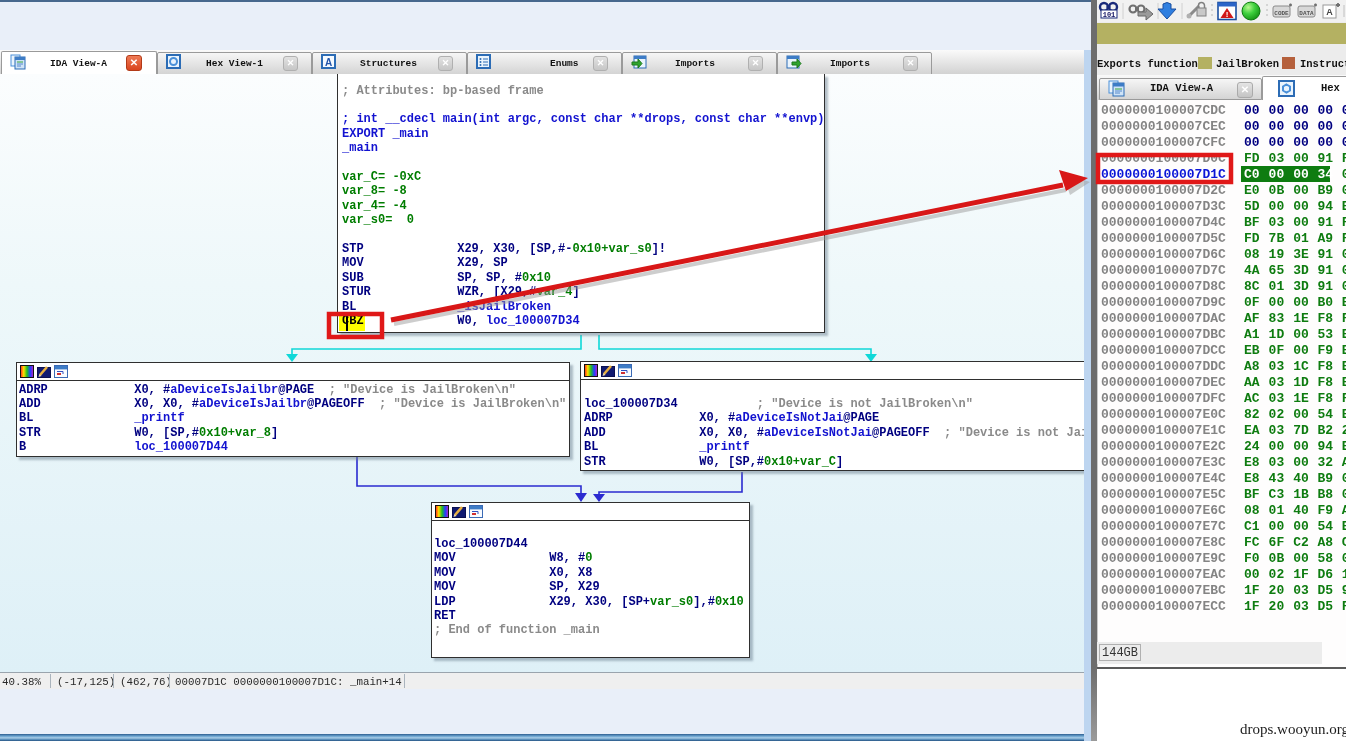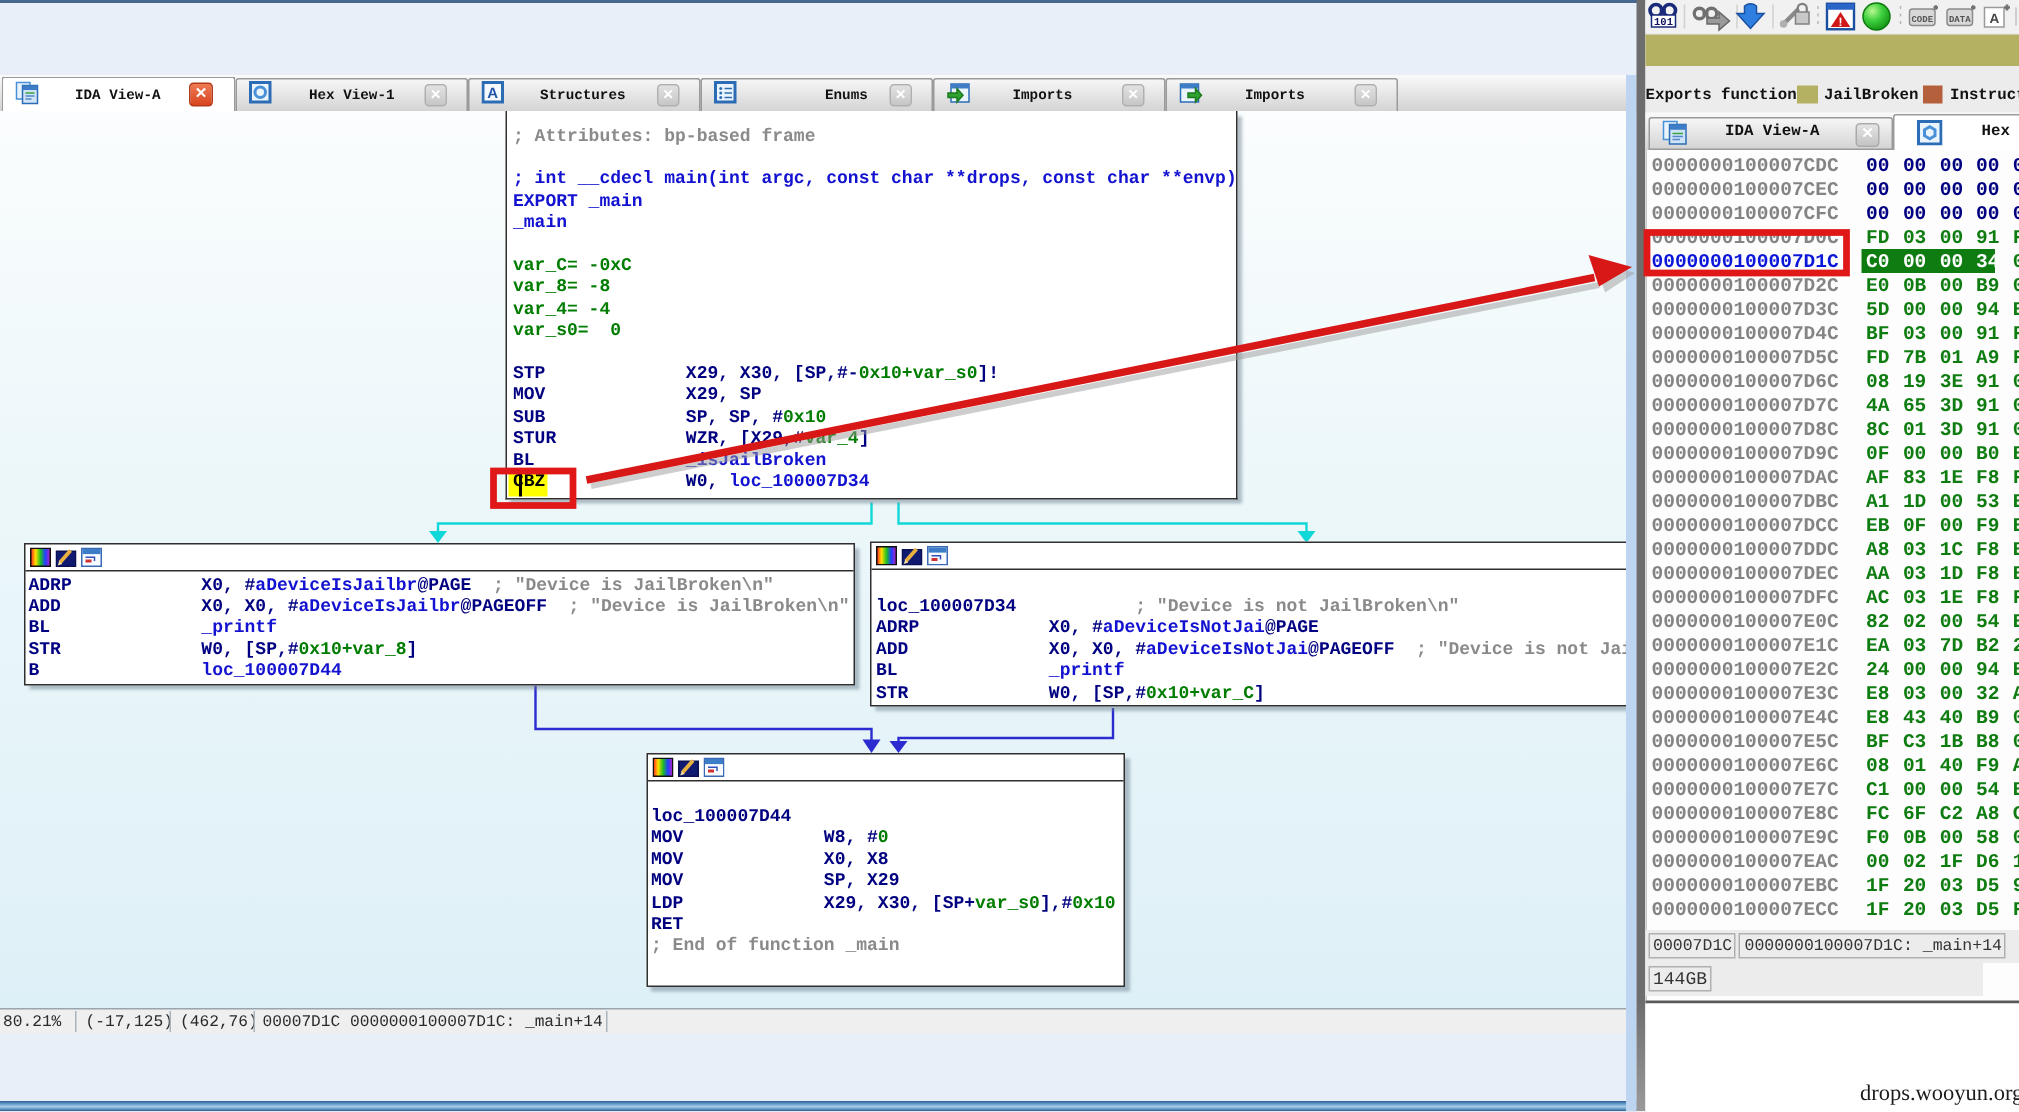--- a/index.html
+++ b/index.html
@@ -232,21 +232,21 @@
 <span class="nv">MOV             W8, #</span><span class="gn">0</span>
 <span class="nv">MOV             X0, X8</span>
 <span class="nv">MOV             SP, X29</span>
 <span class="nv">LDP             X29, X30, [SP+</span><span class="gn">var_s0</span><span class="nv">],#</span><span class="gn">0x10</span>
 <span class="nv">RET</span>
 <span class="gy">; End of function _main</span></div>
 
   </div>
 
   <div class="abs" style="left:0;top:672px;width:1091px;height:17px;background:#efefef;border-top:1px solid #9aa4ad;font:10.8px 'Liberation Mono',monospace;color:#2a2a2a;white-space:pre">
-    <span class="abs" style="left:2px;top:3px">80.21%</span>
+    <span class="abs" style="left:2px;top:3px">40.38%</span>
     <span class="abs" style="left:57px;top:3px">(-17,125)</span>
     <span class="abs" style="left:120px;top:3px">(462,76)</span>
     <span class="abs" style="left:175px;top:3px">00007D1C 0000000100007D1C: _main+14</span>
     <span class="abs" style="left:50px;top:1px;width:1px;height:14px;background:#aab4bd"></span>
     <span class="abs" style="left:113px;top:1px;width:1px;height:14px;background:#aab4bd"></span>
     <span class="abs" style="left:169px;top:1px;width:1px;height:14px;background:#aab4bd"></span>
     <span class="abs" style="left:404px;top:1px;width:1px;height:14px;background:#aab4bd"></span>
   </div>
 
   <div class="abs" style="left:0;top:689px;width:1084px;height:46px;background:#e9eff9"></div>
@@ -381,24 +381,20 @@
     <div class="hexrow" style="left:0;top:387px"><span class="haddr abs" style="left:3px">0000000100007E5C</span><span class="abs" style="left:146.0px;color:#0e7c10">BF</span><span class="abs" style="left:170.6px;color:#0e7c10">C3</span><span class="abs" style="left:195.2px;color:#0e7c10">1B</span><span class="abs" style="left:219.4px;color:#0e7c10">B8</span><span class="abs" style="left:243.8px;color:#0e7c10">0</span></div>
     <div class="hexrow" style="left:0;top:403px"><span class="haddr abs" style="left:3px">0000000100007E6C</span><span class="abs" style="left:146.0px;color:#0e7c10">08</span><span class="abs" style="left:170.6px;color:#0e7c10">01</span><span class="abs" style="left:195.2px;color:#0e7c10">40</span><span class="abs" style="left:219.4px;color:#0e7c10">F9</span><span class="abs" style="left:243.8px;color:#0e7c10">A</span></div>
     <div class="hexrow" style="left:0;top:419px"><span class="haddr abs" style="left:3px">0000000100007E7C</span><span class="abs" style="left:146.0px;color:#0e7c10">C1</span><span class="abs" style="left:170.6px;color:#0e7c10">00</span><span class="abs" style="left:195.2px;color:#0e7c10">00</span><span class="abs" style="left:219.4px;color:#0e7c10">54</span><span class="abs" style="left:243.8px;color:#0e7c10">E</span></div>
     <div class="hexrow" style="left:0;top:435px"><span class="haddr abs" style="left:3px">0000000100007E8C</span><span class="abs" style="left:146.0px;color:#0e7c10">FC</span><span class="abs" style="left:170.6px;color:#0e7c10">6F</span><span class="abs" style="left:195.2px;color:#0e7c10">C2</span><span class="abs" style="left:219.4px;color:#0e7c10">A8</span><span class="abs" style="left:243.8px;color:#0e7c10">C</span></div>
     <div class="hexrow" style="left:0;top:451px"><span class="haddr abs" style="left:3px">0000000100007E9C</span><span class="abs" style="left:146.0px;color:#0e7c10">F0</span><span class="abs" style="left:170.6px;color:#0e7c10">0B</span><span class="abs" style="left:195.2px;color:#0e7c10">00</span><span class="abs" style="left:219.4px;color:#0e7c10">58</span><span class="abs" style="left:243.8px;color:#0e7c10">0</span></div>
     <div class="hexrow" style="left:0;top:467px"><span class="haddr abs" style="left:3px">0000000100007EAC</span><span class="abs" style="left:146.0px;color:#0e7c10">00</span><span class="abs" style="left:170.6px;color:#0e7c10">02</span><span class="abs" style="left:195.2px;color:#0e7c10">1F</span><span class="abs" style="left:219.4px;color:#0e7c10">D6</span><span class="abs" style="left:243.8px;color:#0e7c10">1</span></div>
     <div class="hexrow" style="left:0;top:483px"><span class="haddr abs" style="left:3px">0000000100007EBC</span><span class="abs" style="left:146.0px;color:#0e7c10">1F</span><span class="abs" style="left:170.6px;color:#0e7c10">20</span><span class="abs" style="left:195.2px;color:#0e7c10">03</span><span class="abs" style="left:219.4px;color:#0e7c10">D5</span><span class="abs" style="left:243.8px;color:#0e7c10">9</span></div>
     <div class="hexrow" style="left:0;top:499px"><span class="haddr abs" style="left:3px">0000000100007ECC</span><span class="abs" style="left:146.0px;color:#0e7c10">1F</span><span class="abs" style="left:170.6px;color:#0e7c10">20</span><span class="abs" style="left:195.2px;color:#0e7c10">03</span><span class="abs" style="left:219.4px;color:#0e7c10">D5</span><span class="abs" style="left:243.8px;color:#0e7c10">F</span></div>
   </div>
 
-  <div id="rstatus1" class="abs" style="left:1097px;top:620px;width:249px;height:22px;background:#ececec;font:11px 'Liberation Mono',monospace;color:#333">
-    <span class="abs" style="left:2px;top:2px;width:58px;height:17px;border:1px solid #b0b0b0;padding:2px 0 0 2px;box-sizing:border-box">00007D1C</span>
-    <span class="abs" style="left:62px;top:2px;width:178px;height:17px;border:1px solid #b0b0b0;padding:2px 0 0 3px;box-sizing:border-box;white-space:pre">0000000100007D1C: _main+14</span>
-  </div>
   <div id="rstatus2" class="abs" style="left:1097px;top:642px;width:225px;height:22px;background:#ececec;font:12px 'Liberation Mono',monospace;color:#333">
     <span class="abs" style="left:2px;top:2px;width:42px;height:17px;border:1px solid #b0b0b0;padding:1px 0 0 2px;box-sizing:border-box">144GB</span>
   </div>
   <div class="abs" style="left:1097px;top:667px;width:249px;height:2px;background:#5a5a5a"></div>
   <div class="abs" style="left:1097px;top:669px;width:249px;height:72px;background:#ffffff"></div>
 
   <div class="abs" style="left:1240px;top:721px;width:120px;font:15px 'Liberation Serif',serif;color:#1c1c1c;white-space:nowrap">drops.wooyun.org</div>
 
   <svg class="abs" style="left:0;top:0;z-index:60;pointer-events:none" width="1346" height="741">
     <line x1="394" y1="324" x2="1066" y2="190" stroke="#9c9c9c" stroke-width="4" opacity="0.5"></line>

